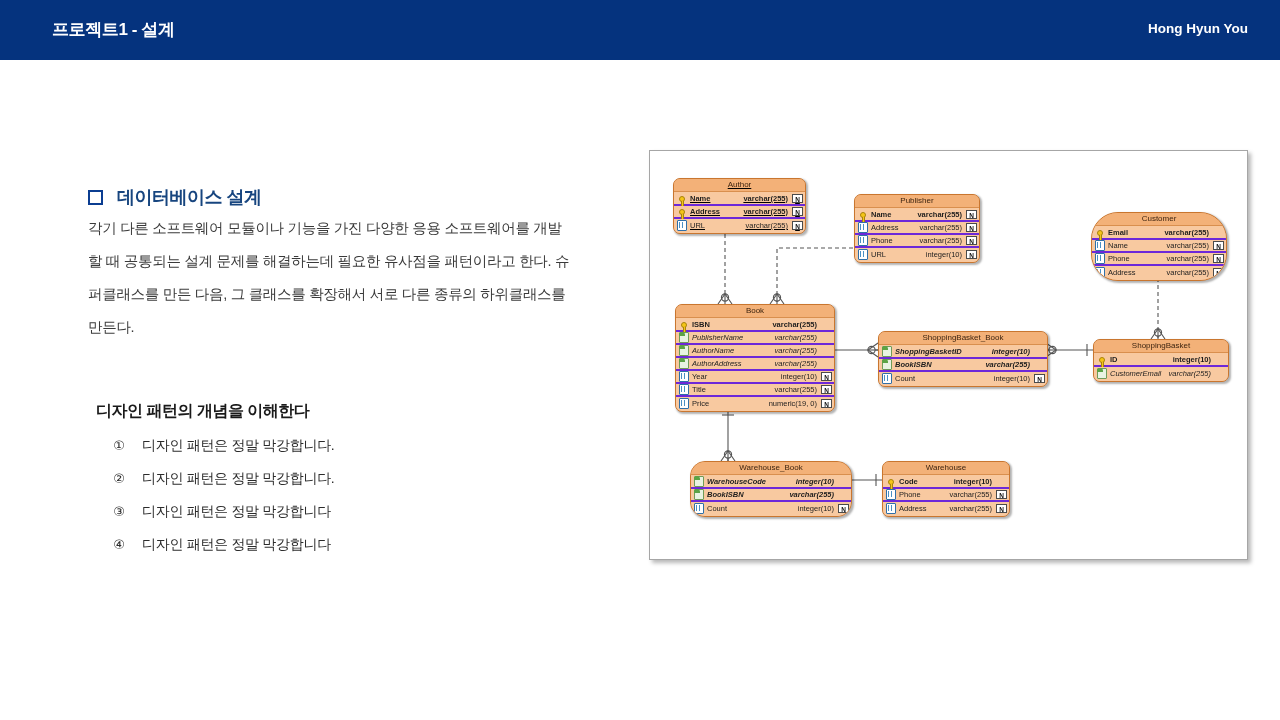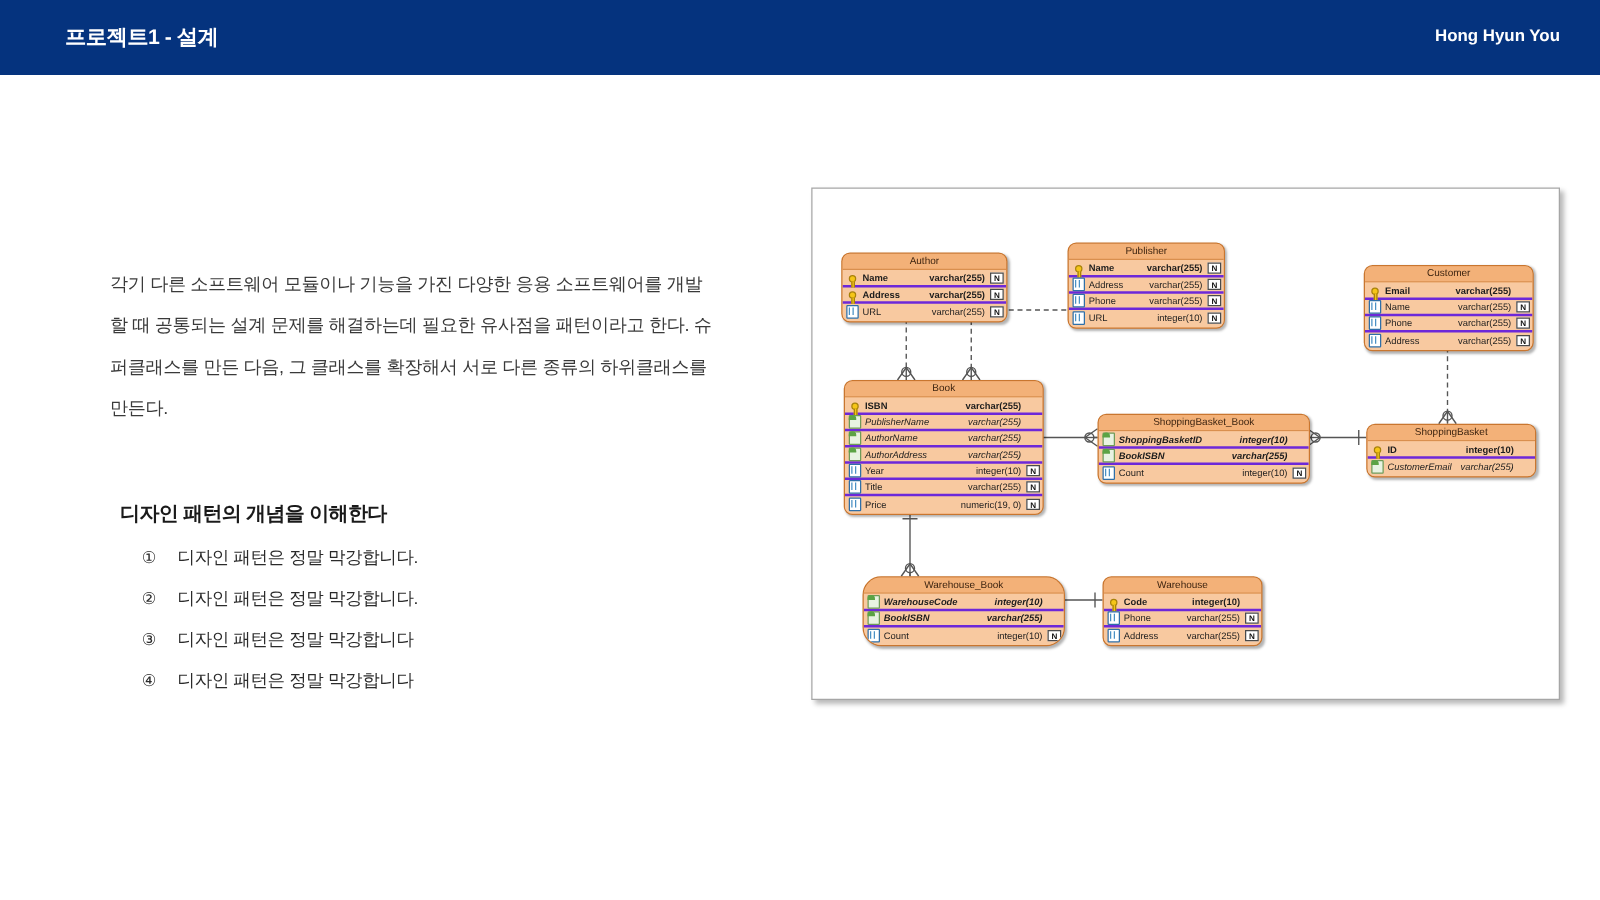--- a/index.html
+++ b/index.html
@@ -164,20 +164,24 @@
 </head>
 <body>
 
 <div class="slide">
 
   <div class="header">
     <div class="header-title">프로젝트1 - 설계</div>
     <div class="header-author">Hong Hyun You</div>
   </div>
 
+  <div class="sec-head">
+    <span class="sec-marker"></span>
+    <span class="sec-title">데이터베이스 설계</span>
+  </div>
 
   <div class="body-text">각기 다른 소프트웨어 모듈이나 기능을 가진 다양한 응용 소프트웨어를 개발 할 때 공통되는 설계 문제를 해결하는데 필요한 유사점을 패턴이라고 한다. 슈퍼클래스를 만든 다음, 그 클래스를 확장해서 서로 다른 종류의 하위클래스를 만든다.</div>
 
   <div class="sub-head">디자인 패턴의 개념을 이해한다</div>
 
   <div class="olist">
     <div class="olist-item">
       <span class="olist-num">①</span>
       <span>디자인 패턴은 정말 막강합니다.</span>
     </div>
@@ -243,21 +247,21 @@
             <path d="M185,329 L232,329"></path>
             <path d="M226,323 L226,335"></path>
             <circle cx="191.5" cy="329" r="3.6" fill="#ffffff"></circle>
             <path d="M185,322 L195,329 L185,336"></path>
             <path d="M185,329 L195,329"></path>
           </g>
         </svg>
       </div>
 
       <div id="entity-layer">
-          <div class="entity" style="left: 23px; top: 51px; width: 131px;">
+          <div class="entity" style="left: 23px; top: 27px; width: 131px; text-decoration: underline;">
             <div class="ent-title">Author</div>
             <div class="ent-rows">
               <div class="row pk">
                 <span class="r-icon">
                   <span class="ic-key"></span>
                 </span>
                 <span class="r-name">Name</span>
                 <span class="r-type">varchar(255)</span>
                 <span class="r-null">N</span>
               </div>
@@ -309,21 +313,21 @@
               <div class="row">
                 <span class="r-icon">
                   <span class="ic-col"></span>
                 </span>
                 <span class="r-name">URL</span>
                 <span class="r-type">integer(10)</span>
                 <span class="r-null">N</span>
               </div>
             </div>
           </div>
-          <div class="entity" style="left: 441px; top: 61px; width: 134px;">
+          <div class="entity" style="left: 441px; top: 61px; width: 134px; border-radius: 27px;">
             <div class="ent-title">Customer</div>
             <div class="ent-rows">
               <div class="row pk">
                 <span class="r-icon">
                   <span class="ic-key"></span>
                 </span>
                 <span class="r-name">Email</span>
                 <span class="r-type">varchar(255)</span>
                 <span class="r-null empty"></span>
               </div>

